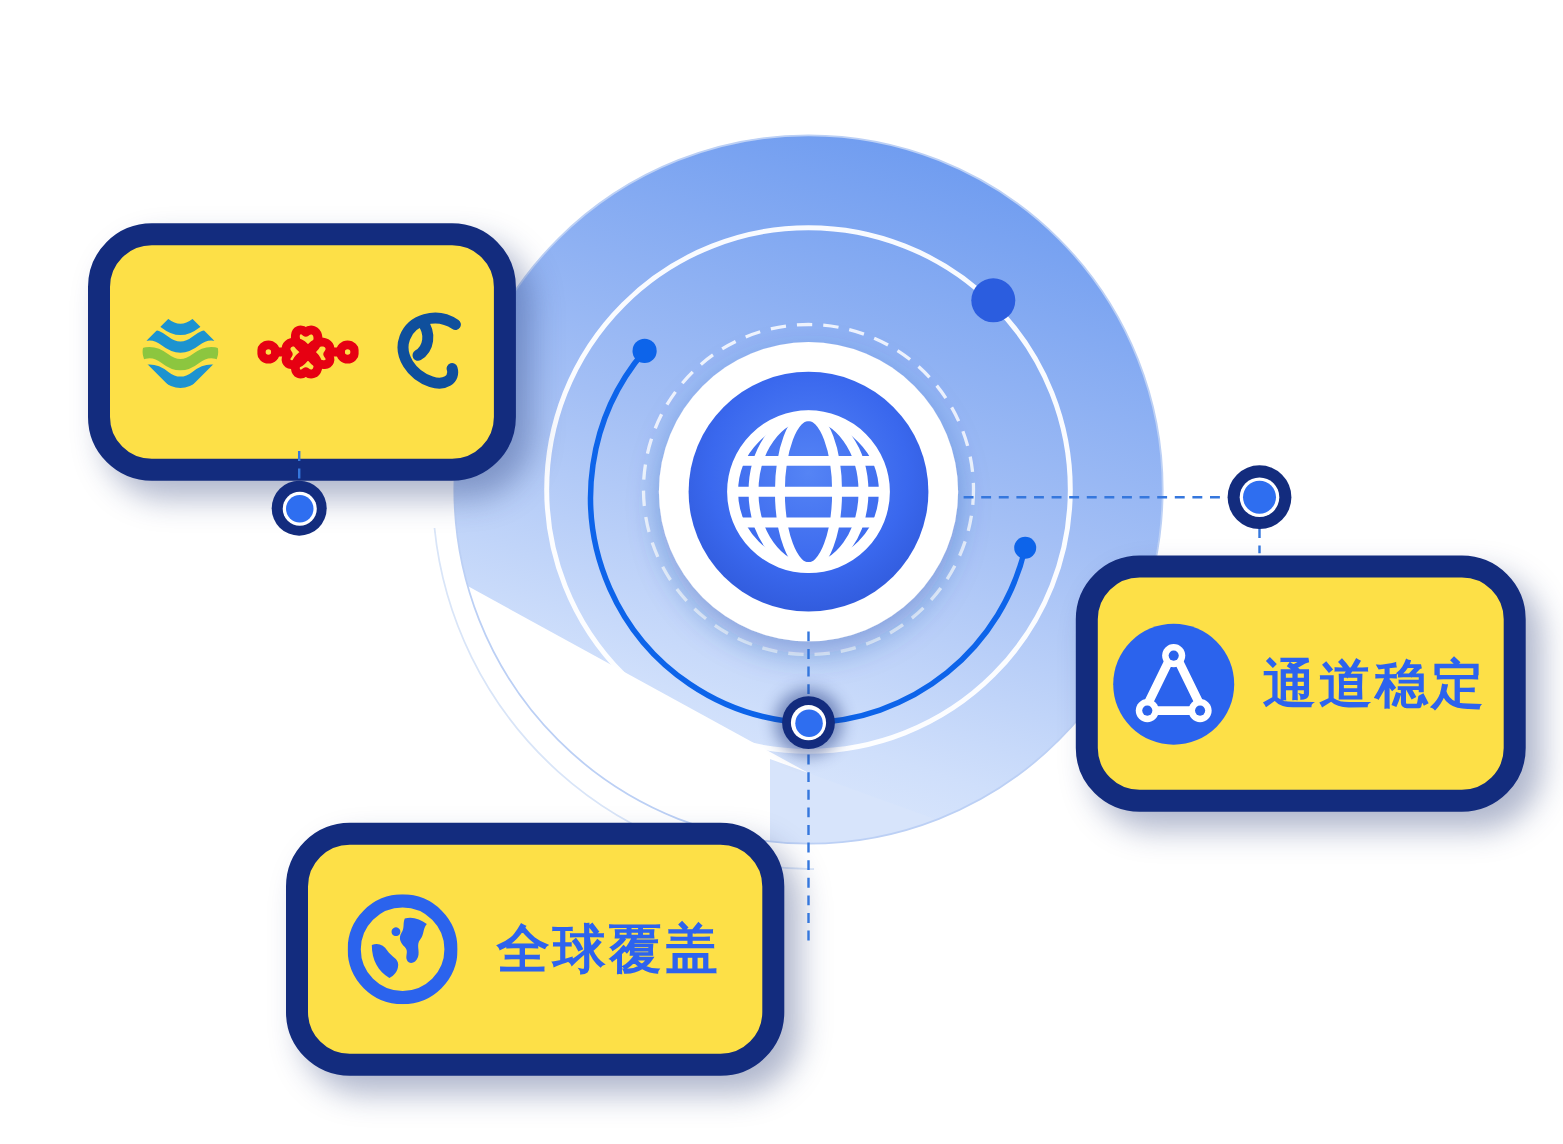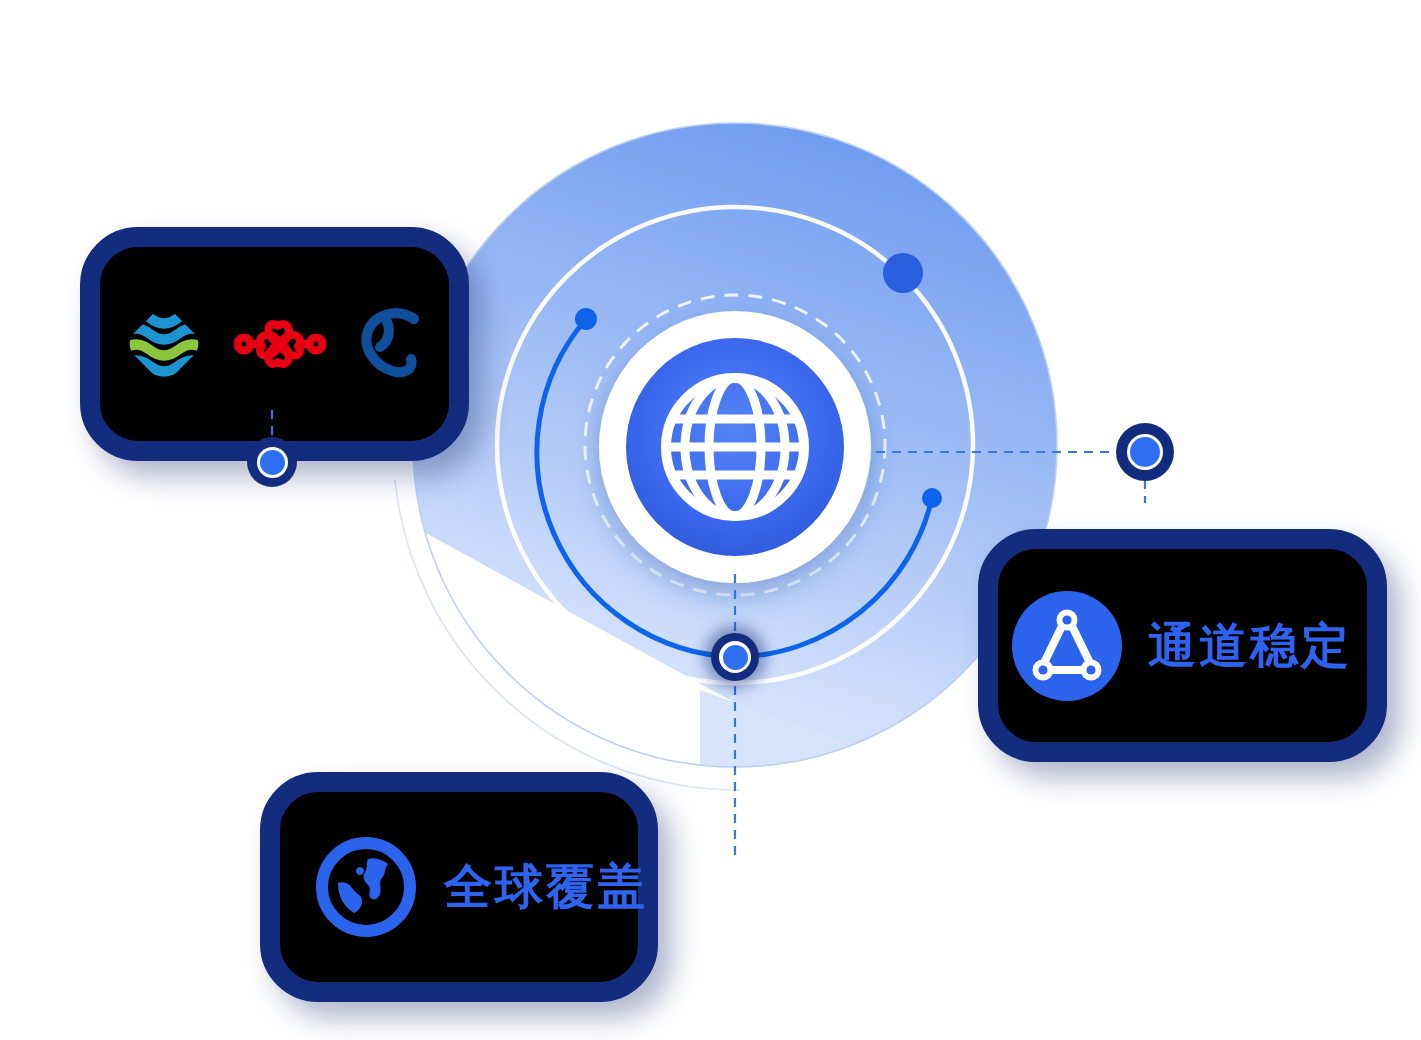--- a/index.html
+++ b/index.html
@@ -18,32 +18,31 @@
   html,body{margin:0;padding:0;}
   body{
     width:1421px;height:1040px;position:relative;overflow:hidden;
     background:#ffffff;
     font-family:"Liberation Sans","DejaVu Sans",sans-serif;
   }
   .layer{position:absolute;left:0;top:0;}
   
   .card{
     position:absolute;
-    background:#000000;
+    background:#fde047;
     border:20px solid var(--navy);
     border-radius:58px;
     box-sizing:border-box;
     box-shadow:14px 16px 28px rgba(28,48,112,.35);
     display:flex;align-items:center;
     z-index:3;
-    margin-top:24px;
   }
   .card-carriers{left:80px;top:203px;width:389px;height:234px;justify-content:center;gap:28px;}
   .card-stability{left:978px;top:505px;width:409px;height:233px;padding-left:14px;gap:26px;}
-  .card-coverage{left:260px;top:748px;width:398px;height:230px;padding-left:36px;gap:28px;}
+  .card-coverage{left:260px;top:748px;width:453px;height:230px;padding-left:36px;gap:28px;}
   .feature-icon-circle{
     width:110px;height:110px;border-radius:50%;
     background:var(--iconCircle);
     display:flex;align-items:center;justify-content:center;
     flex:0 0 auto;
   }
   .card-coverage .feature-icon-wrap{width:100px;height:100px;flex:0 0 auto;}
   .feature-label{
     color:var(--label);
     font-size:48px;font-weight:bold;letter-spacing:3px;

